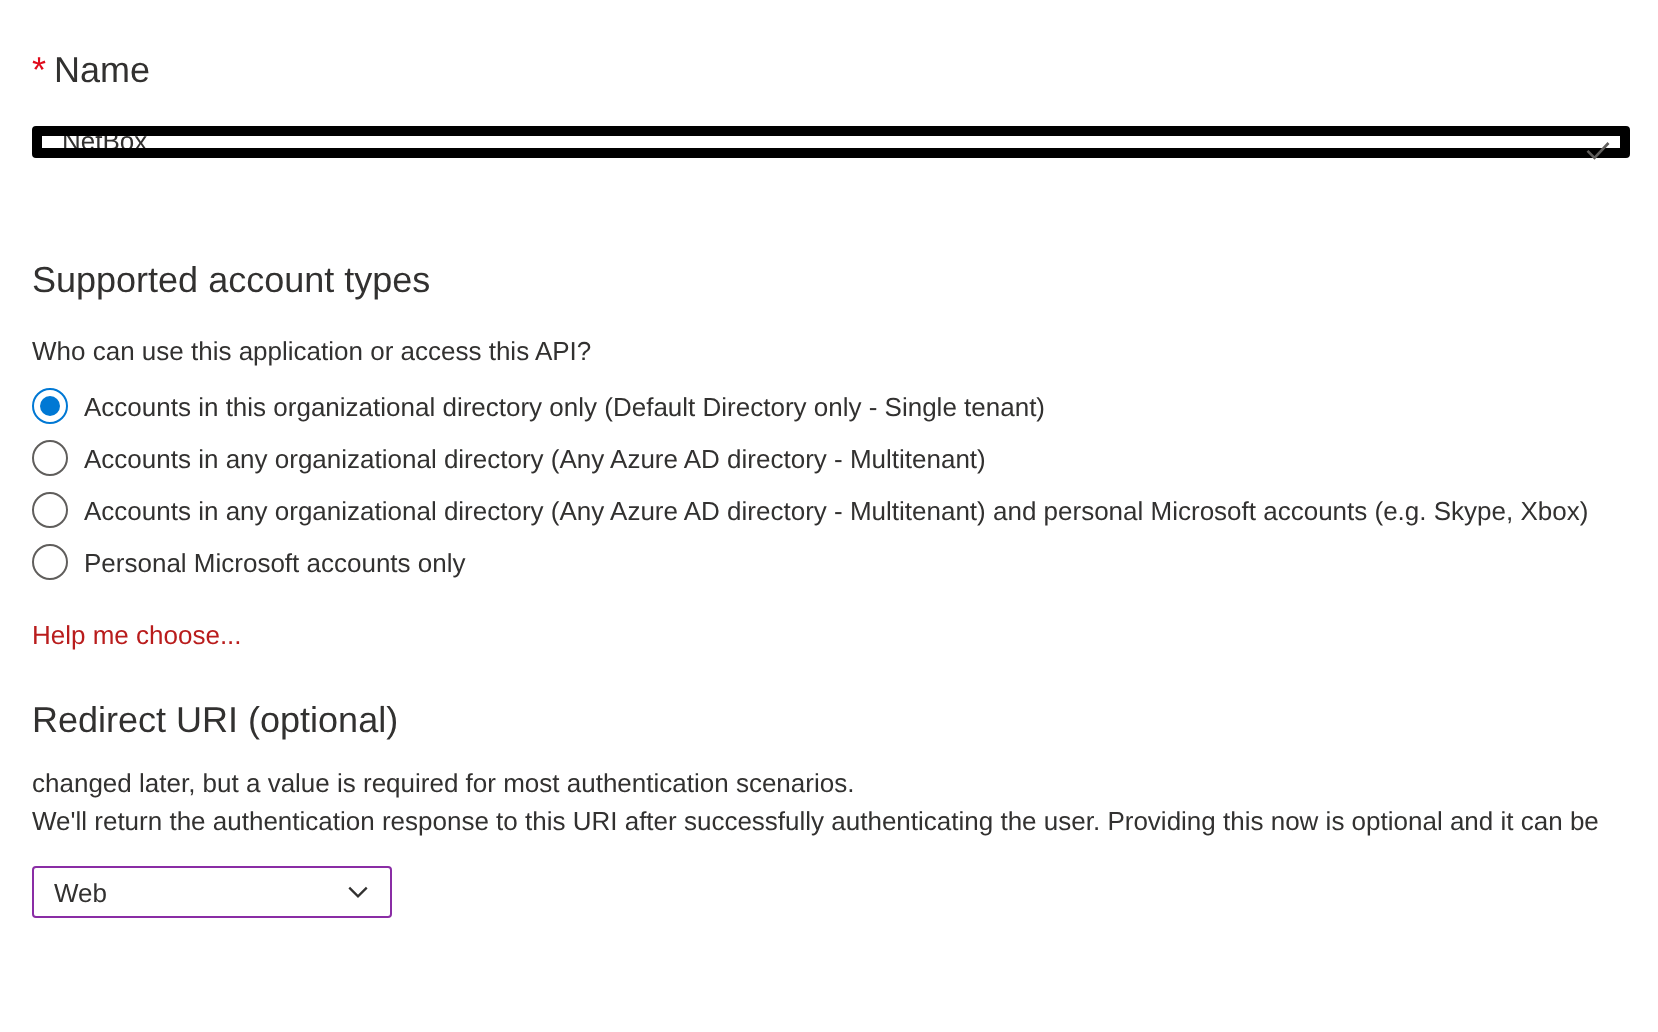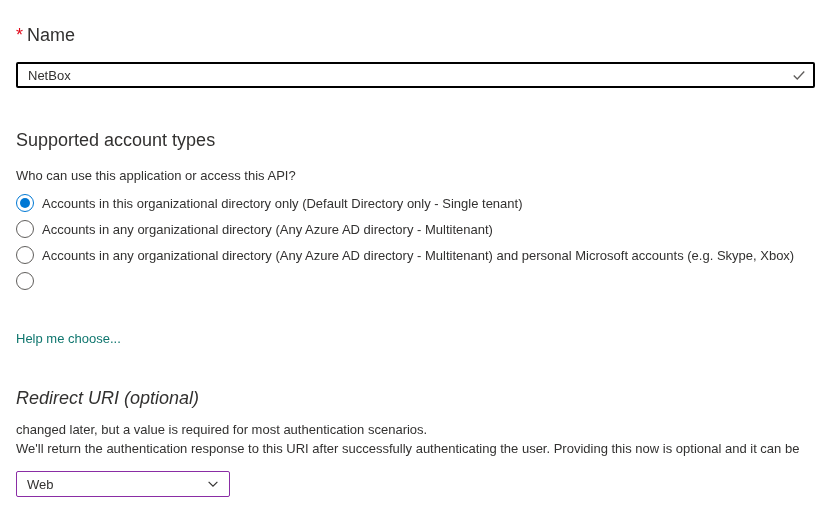--- a/index.html
+++ b/index.html
@@ -34,22 +34,22 @@
   #name-desc { margin-top: 11px; }
   .input-wrap {
     position: relative;
     box-sizing: border-box;
     height: 26px;
   }
   #name-input-wrap { margin-top: 16px; width: 799px; }
   .text-input {
     box-sizing: border-box;
     width: 100%;
-    height: 26px;
-    border: 2px solid #000000;
+    height: 16px;
+    border: 5px solid #000000;
     border-radius: 2px;
     padding: 0 28px 0 10px;
     font-family: "Liberation Sans", "DejaVu Sans", sans-serif;
     font-size: 13px;
     color: #323130;
     background: #fff;
     outline: none;
   }
   .check-icon {
     position: absolute;
@@ -82,39 +82,39 @@
   .radio.selected { border-color: #0078d4; }
   .radio.selected::after {
     content: "";
     position: absolute;
     inset: 3px;
     border-radius: 50%;
     background: #0078d4;
   }
   .radio-label { font-size: 13px; line-height: 15px; }
   #help-link {
-    margin-top: 37px;
+    margin-top: 16px;
     font-size: 13px;
     line-height: 15px;
-    color: #0f766e;
+    color: #b91c1c;
     text-decoration: none;
     display: inline-block;
     cursor: pointer;
   }
-  #ru-title { margin-top: 41px; font-style: italic; }
+  #ru-title { margin-top: 23px; }
   #ru-desc { margin-top: 11px; }
   #ru-desc .line { font-size: 13px; line-height: 19px; }
   .uri-row {
     margin-top: 13px;
     display: flex;
     gap: 13px;
   }
   .dropdown {
     box-sizing: border-box;
-    width: 214px;
+    width: 180px;
     height: 26px;
     border: 1px solid #8a2da5;
     border-radius: 2px;
     background: #fff;
     display: flex;
     align-items: center;
     justify-content: space-between;
     padding: 0 9px 0 10px;
     cursor: pointer;
   }
@@ -151,20 +151,21 @@
       <span class="radio-label">Accounts in any organizational directory (Any Azure AD directory - Multitenant)</span>
     </div>
 
     <div class="radio-row">
       <span class="radio"></span>
       <span class="radio-label">Accounts in any organizational directory (Any Azure AD directory - Multitenant) and personal Microsoft accounts (e.g. Skype, Xbox)</span>
     </div>
 
     <div class="radio-row">
       <span class="radio"></span>
+      <span class="radio-label">Personal Microsoft accounts only</span>
     </div>
   </div>
 
   
 
   <a id="help-link">Help me choose...</a>
 
   <div class="section-title" id="ru-title">Redirect URI (optional)</div>
 
   <div id="ru-desc">

